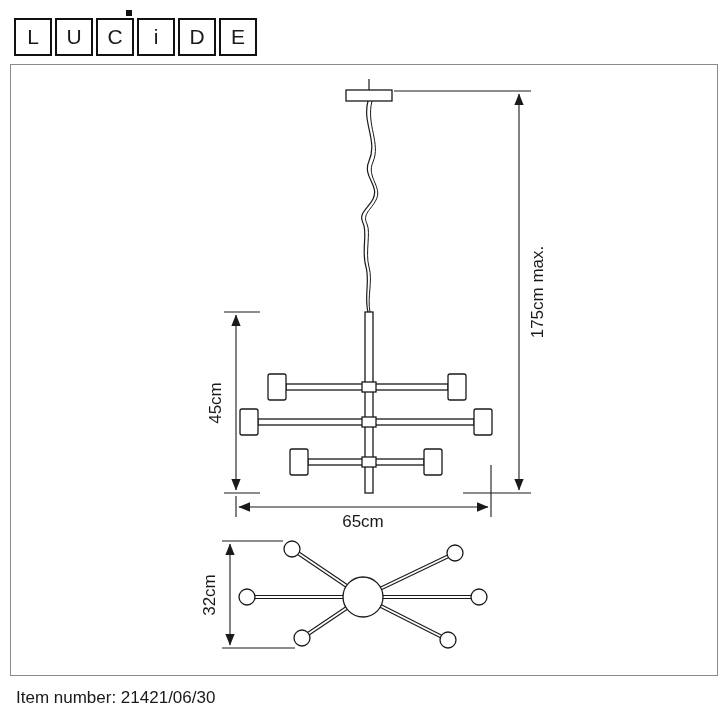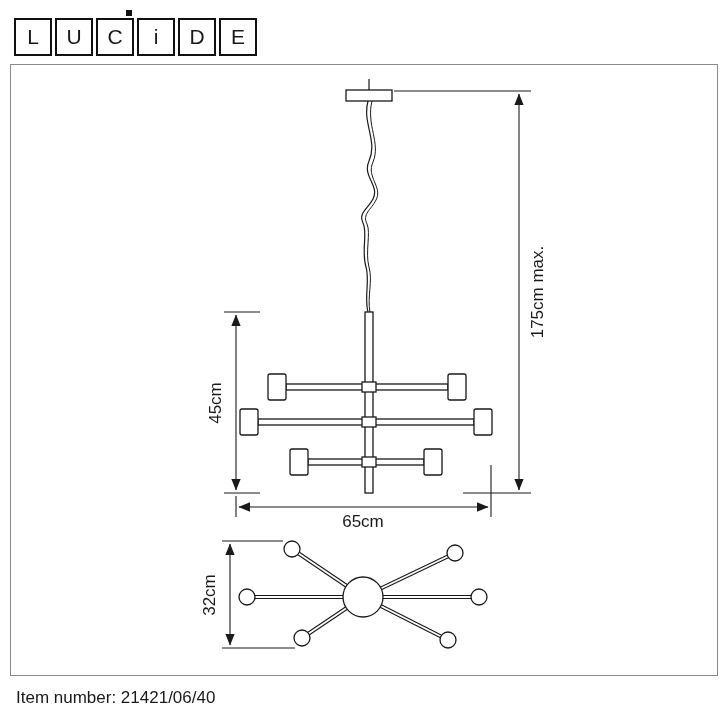--- a/index.html
+++ b/index.html
@@ -141,13 +141,13 @@
 
     <g>
       <line x1="211" y1="476" x2="272" y2="476" class="dim"></line>
       <line x1="211" y1="583" x2="284" y2="583" class="dim"></line>
       <line x1="219" y1="479" x2="219" y2="580" class="dim" marker-start="url(#arr)" marker-end="url(#arr)"></line>
       <text x="204" y="530" text-anchor="middle" transform="rotate(-90 204 530)" class="dimtxt">32cm</text>
     </g>
   </svg>
 </div>
 
-<div class="footer">Item number: 21421/06/40</div>
+<div class="footer">Item number: 21421/06/30</div>
 
 </body></html>

